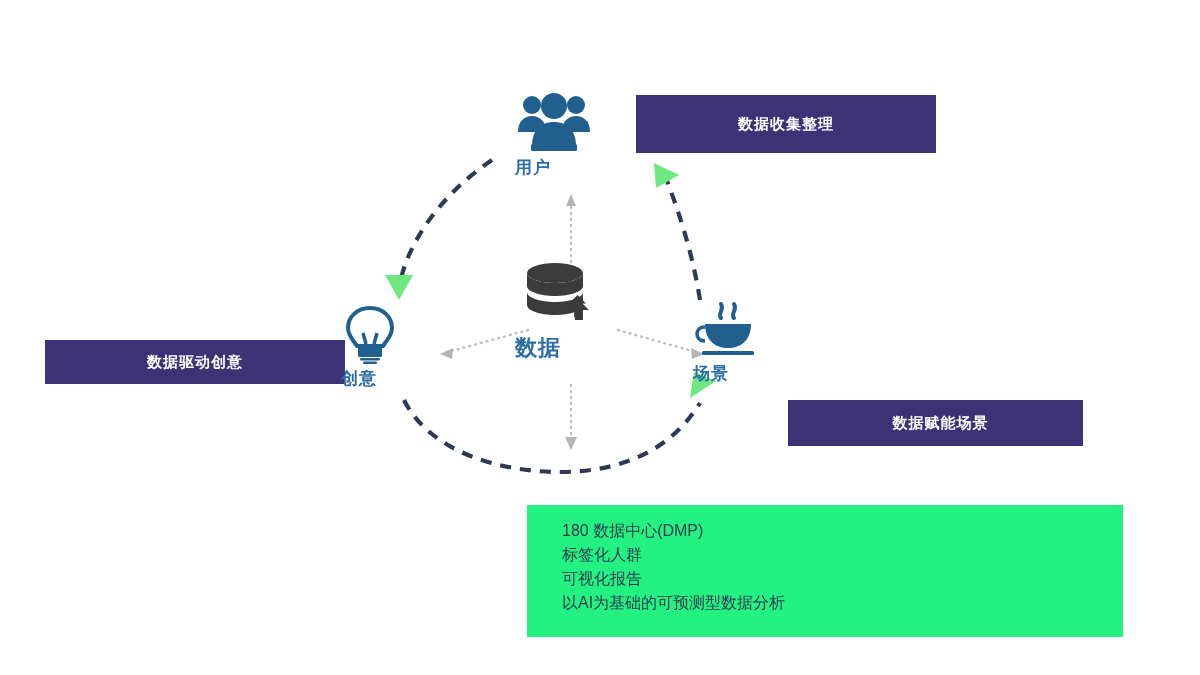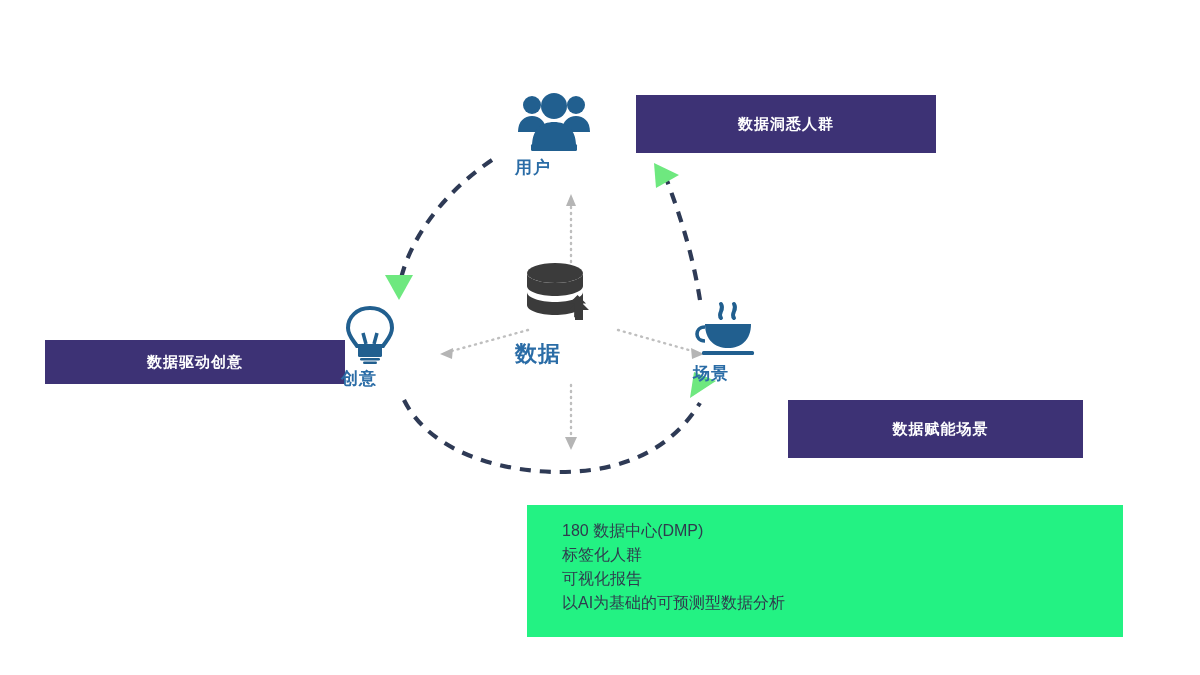--- a/index.html
+++ b/index.html
@@ -30,21 +30,21 @@
     display: flex;
     align-items: center;
     justify-content: center;
     font-weight: 700;
     font-size: 15px;
     letter-spacing: 1px;
     box-sizing: border-box;
   }
   #box-audience { left: 636px; top: 95px;  width: 300px; height: 58px; }
   #box-creative { left: 45px;  top: 340px; width: 300px; height: 44px; }
-  #box-scene    { left: 788px; top: 400px; width: 295px; height: 58px; padding-left: 10px; }
+  #box-scene    { left: 788px; top: 400px; width: 295px; height: 46px; padding-left: 10px; }
 
   
   #panel-dmp {
     position: absolute;
     left: 527px;
     top: 505px;
     width: 596px;
     height: 132px;
     background: #23f283;
     box-sizing: border-box;
@@ -73,21 +73,21 @@
     color: #2a6ca6;
     letter-spacing: 1px;
   }
   #node-user     { left: 515px; top: 92px; }
   #node-creative { left: 341px; top: 303px; }
   #node-scene    { left: 693px; top: 300px; }
   #node-data     { left: 515px; top: 260px; }
   #node-data .label {
     font-size: 22px;
     color: #2a6ca6;
-    margin-top: 7px;
+    margin-top: 1px;
   }
 
   .icon-wrap { line-height: 0; }
 
   
   #connectors {
     position: absolute;
     left: 0; top: 0;
     width: 1200px;
     height: 675px;
@@ -121,21 +121,21 @@
     </g>
 
     <g fill="#6ee87f">
       <polygon points="385,275 413,275 399,300"></polygon>
       <polygon points="716,381 690,398 694,372"></polygon>
       <polygon points="654,163 679,175 656,188"></polygon>
     </g>
   </svg>
 
   <div class="callout" id="box-audience">
-    <span>数据洞悉人群</span>
+    <span>数据收集整理</span>
   </div>
 
   <div class="callout" id="box-creative">
     <span>数据驱动创意</span>
   </div>
 
   <div class="callout" id="box-scene">
     <span>数据赋能场景</span>
   </div>
 

